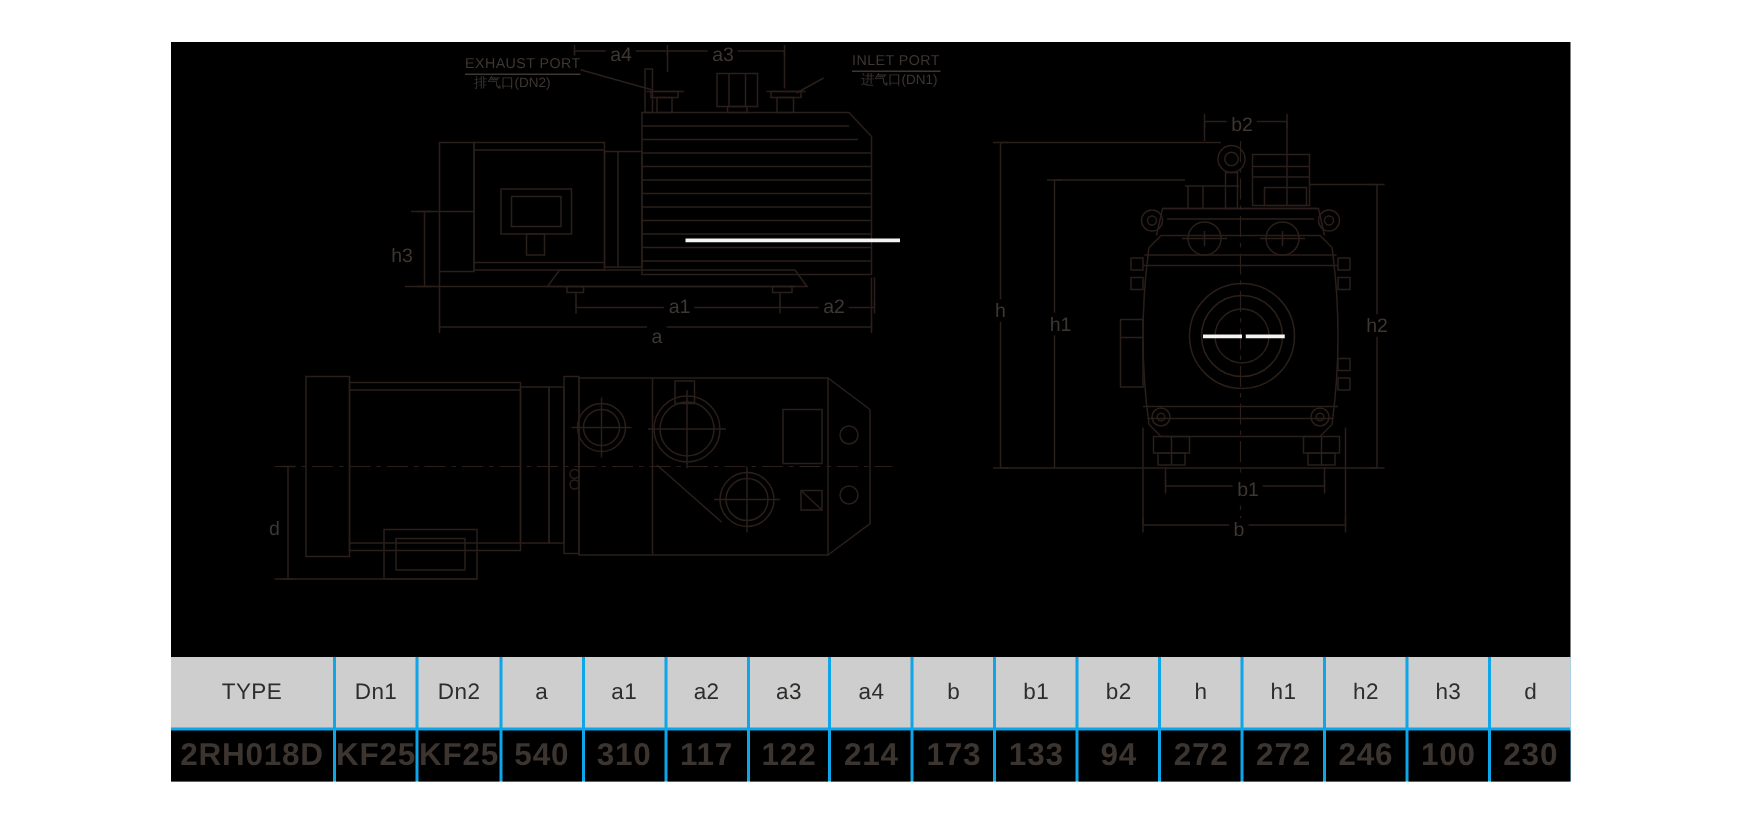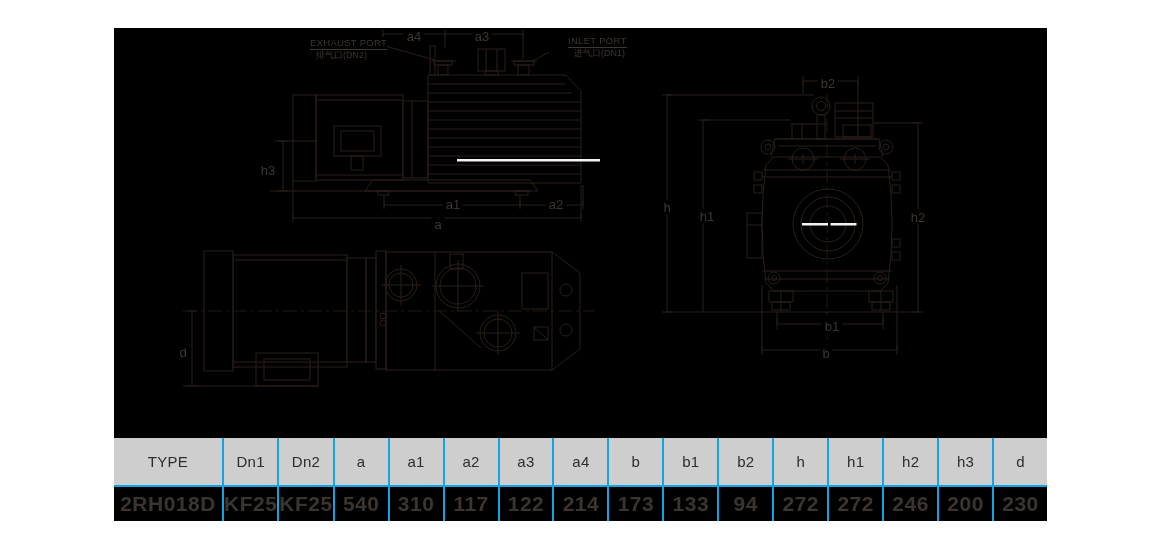--- a/index.html
+++ b/index.html
@@ -314,18 +314,18 @@
       <div class="td">310</div>
       <div class="td">117</div>
       <div class="td">122</div>
       <div class="td">214</div>
       <div class="td">173</div>
       <div class="td">133</div>
       <div class="td">94</div>
       <div class="td">272</div>
       <div class="td">272</div>
       <div class="td">246</div>
-      <div class="td">200</div>
+      <div class="td">100</div>
       <div class="td">230</div>
     </div>
 
   </div>
 </div>
 
 </body></html>

